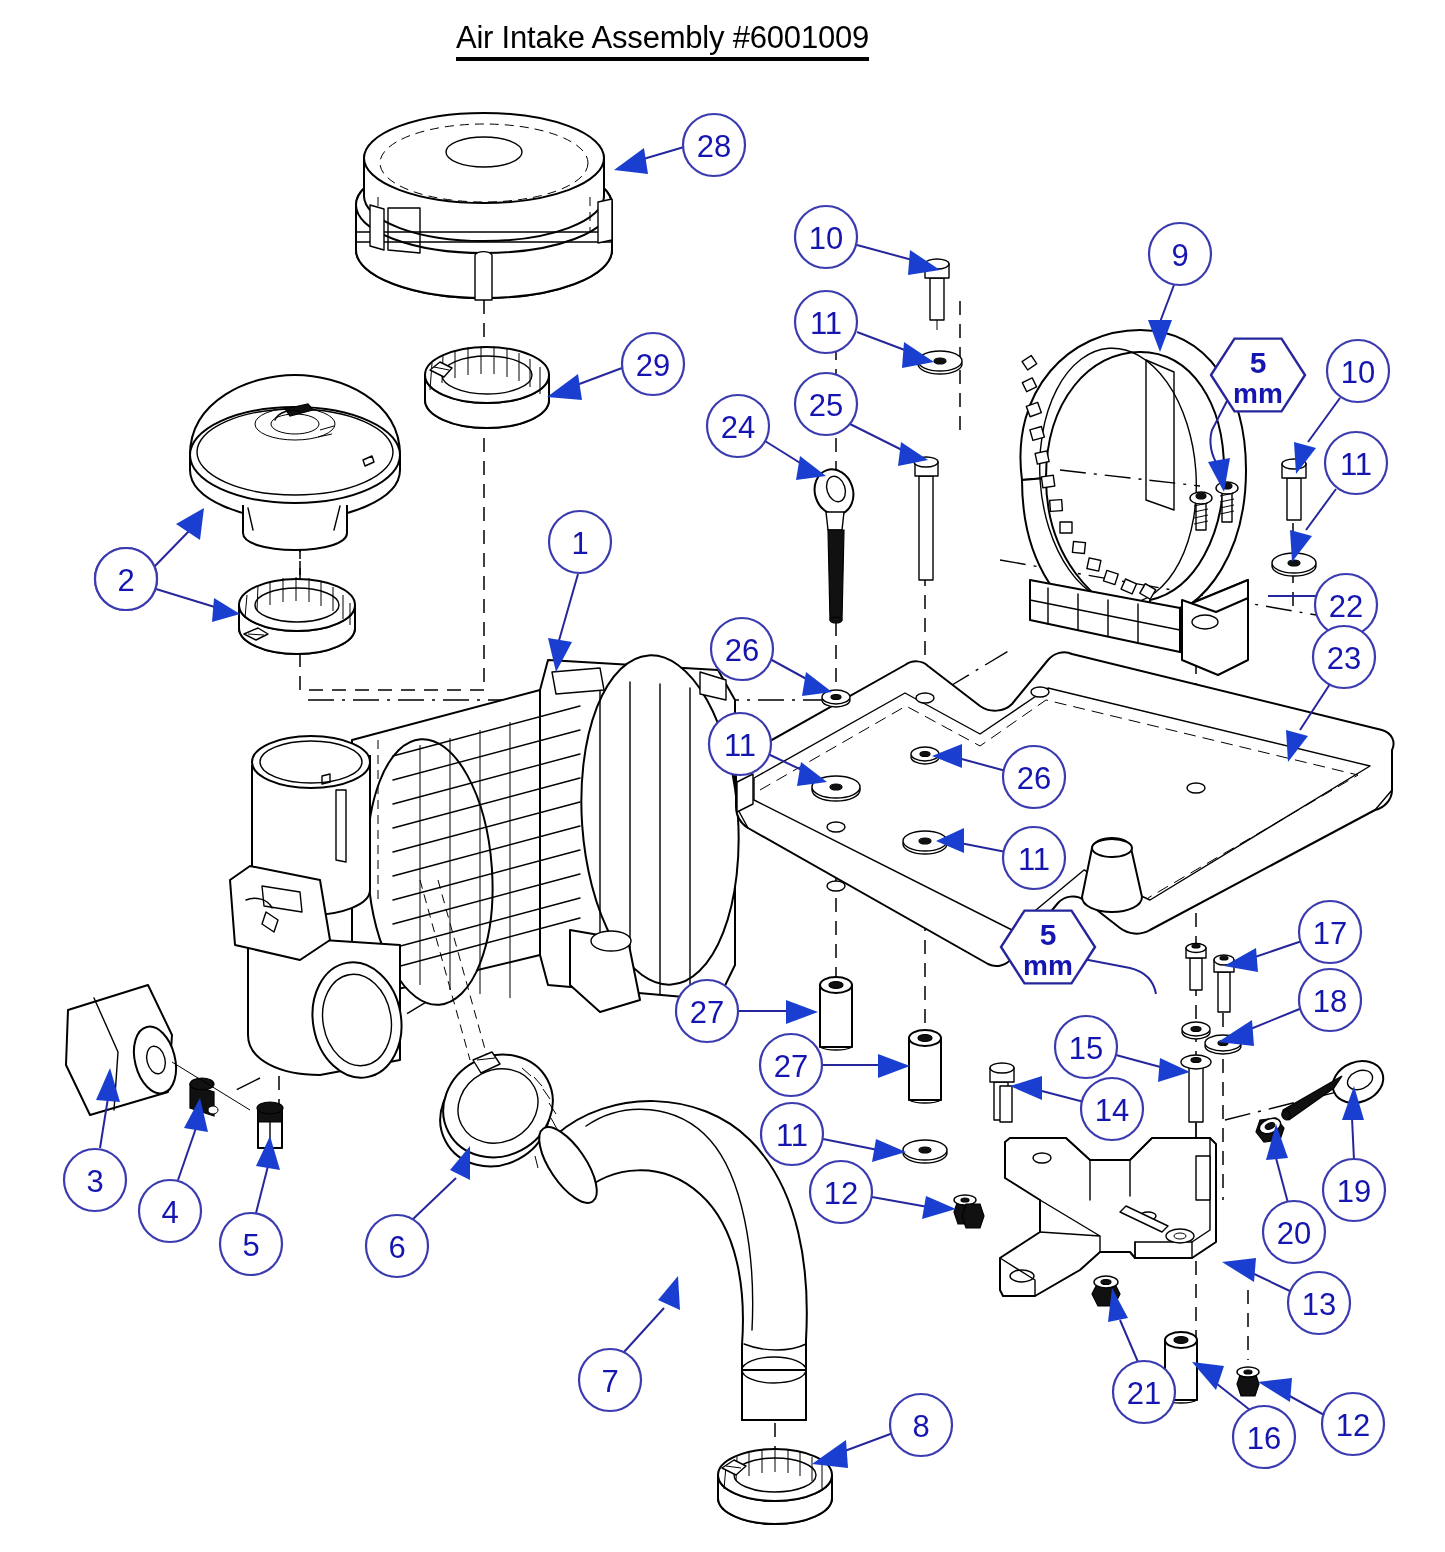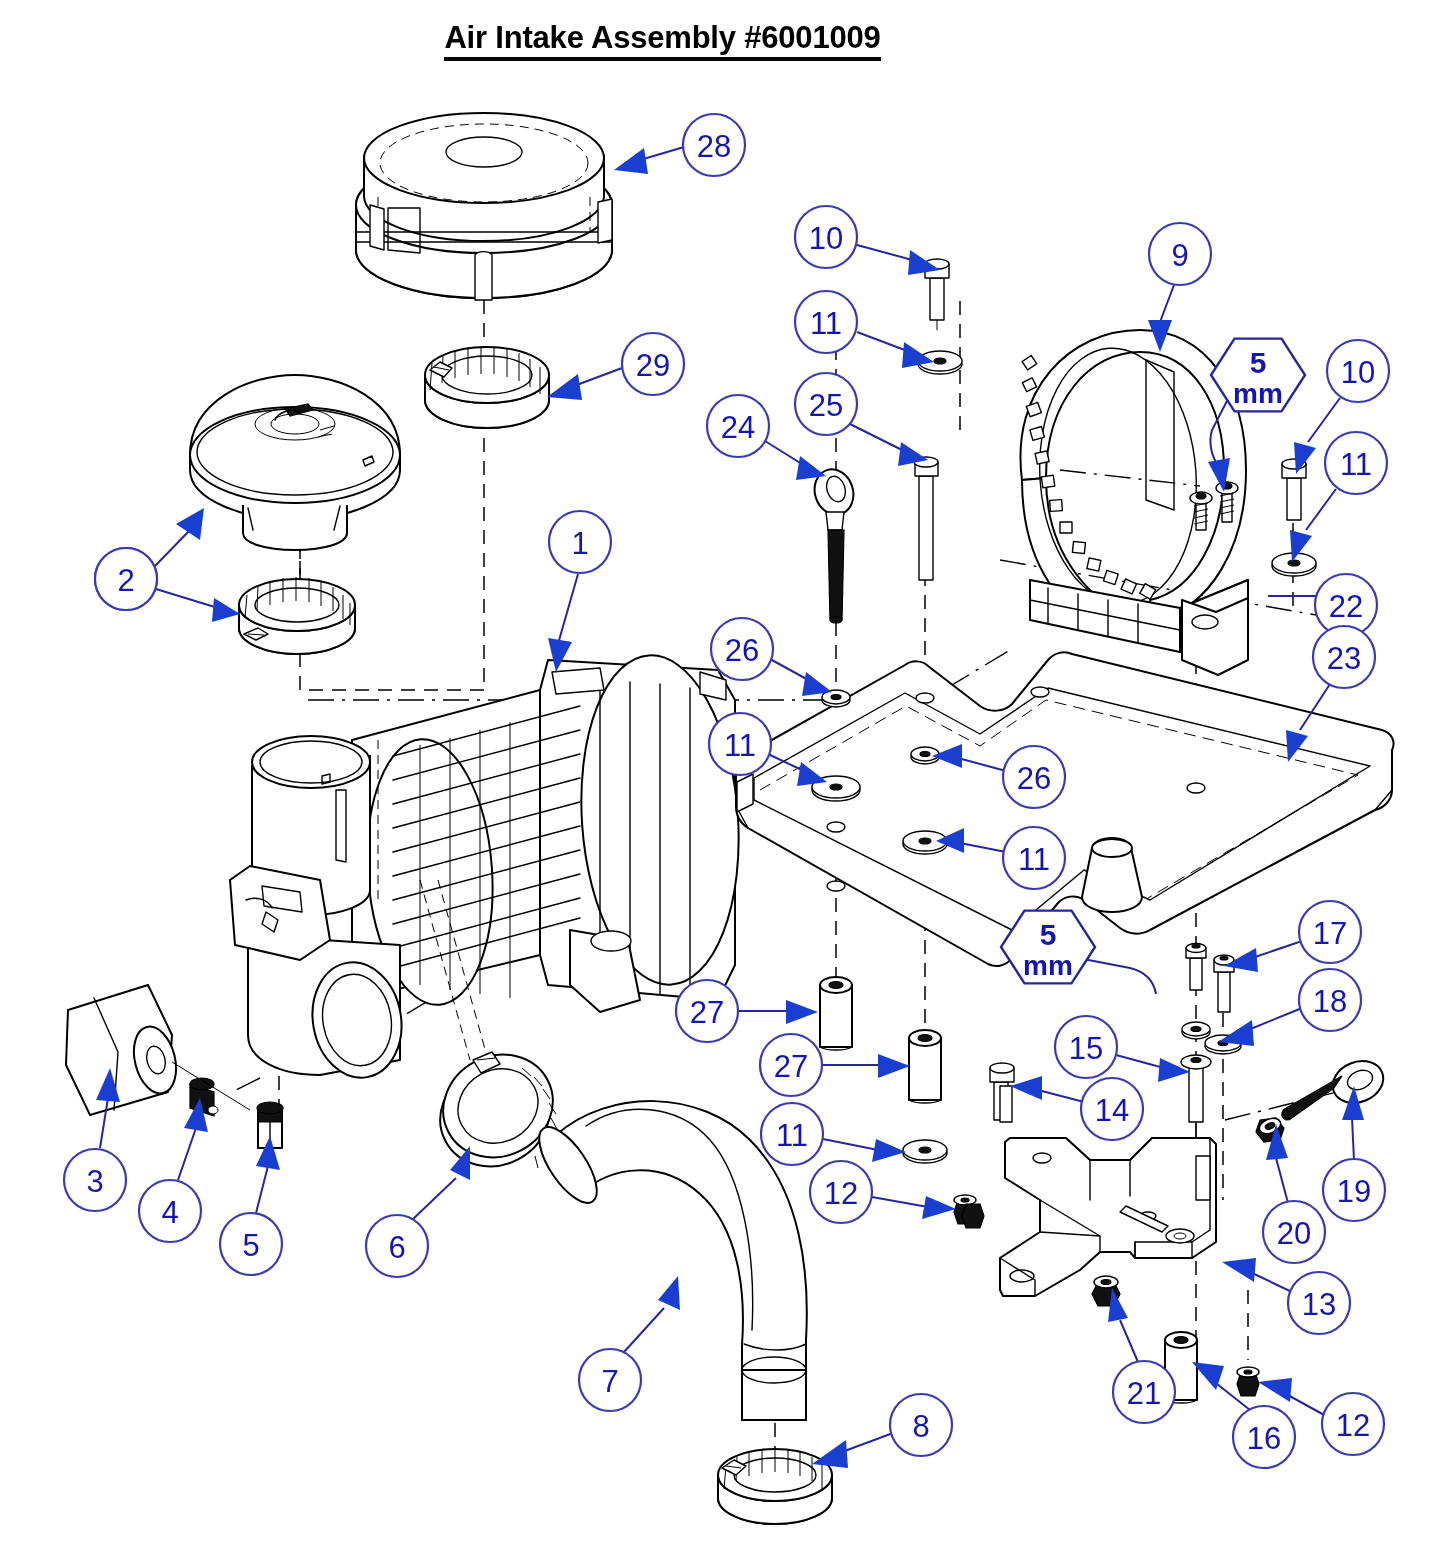--- a/index.html
+++ b/index.html
@@ -1,20 +1,20 @@
 <!DOCTYPE html>
 <html><head>
 <meta charset="utf-8">
 <style>
   html,body{margin:0;padding:0;background:#ffffff;}
   body{font-family:"Liberation Sans", sans-serif;}
   #page{position:relative;width:1445px;height:1552px;background:#fff;overflow:hidden;}
   #title{
     position:absolute;left:0;top:20px;width:1325px;text-align:center;
-    font-size:31px;font-weight:bold;color:#000;
+    font-size:31px;font-weight:normal;color:#000;
     font-family:"Liberation Sans", sans-serif;
     letter-spacing:-0.2px;
   }
   #title span{border-bottom:4px solid #000;padding-bottom:2px;}
   svg#art{position:absolute;left:0;top:0;width:1445px;height:1552px;}
   .ln-thin{fill:none;stroke:#000;stroke-width:1.4;stroke-linejoin:round;stroke-linecap:round;}
   .ln-hair{fill:none;stroke:#000;stroke-width:1;}
   .fillw{fill:#ffffff;stroke:#000;stroke-width:2;stroke-linejoin:round;}
   .fillw-thin{fill:#ffffff;stroke:#000;stroke-width:1.4;stroke-linejoin:round;}
   .fillk{fill:#111111;stroke:#000;stroke-width:1.2;}

